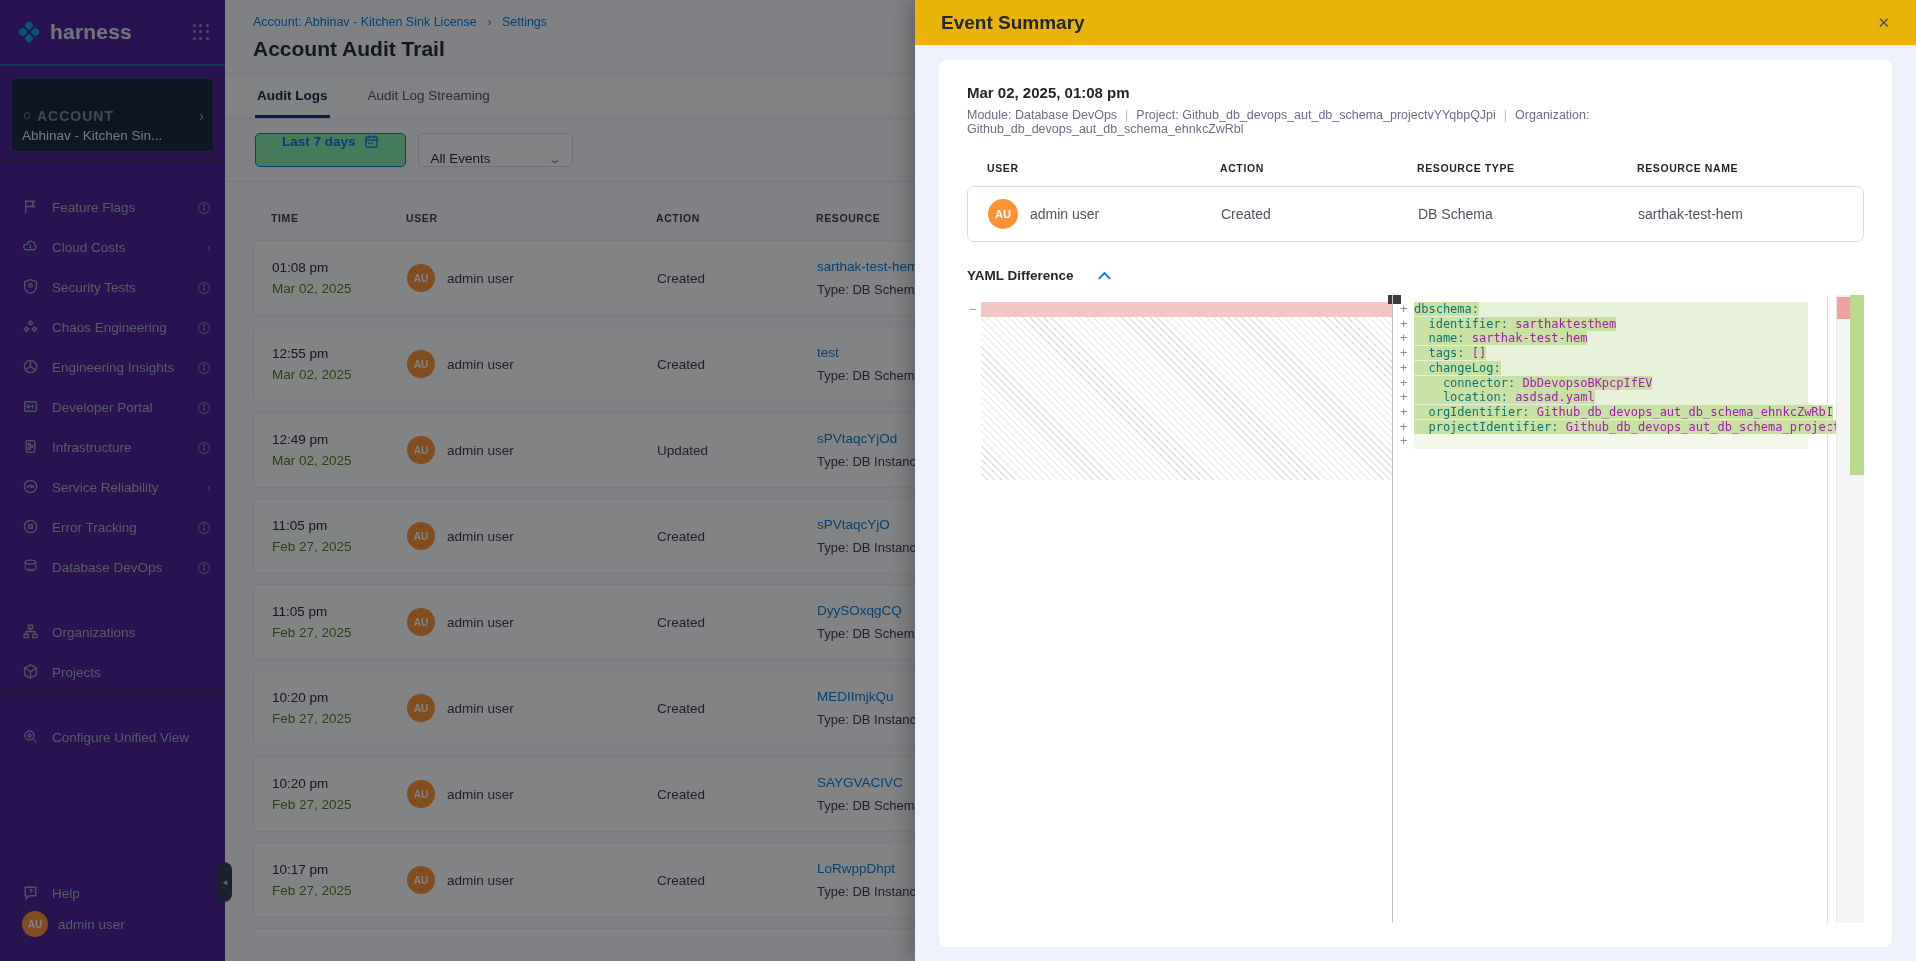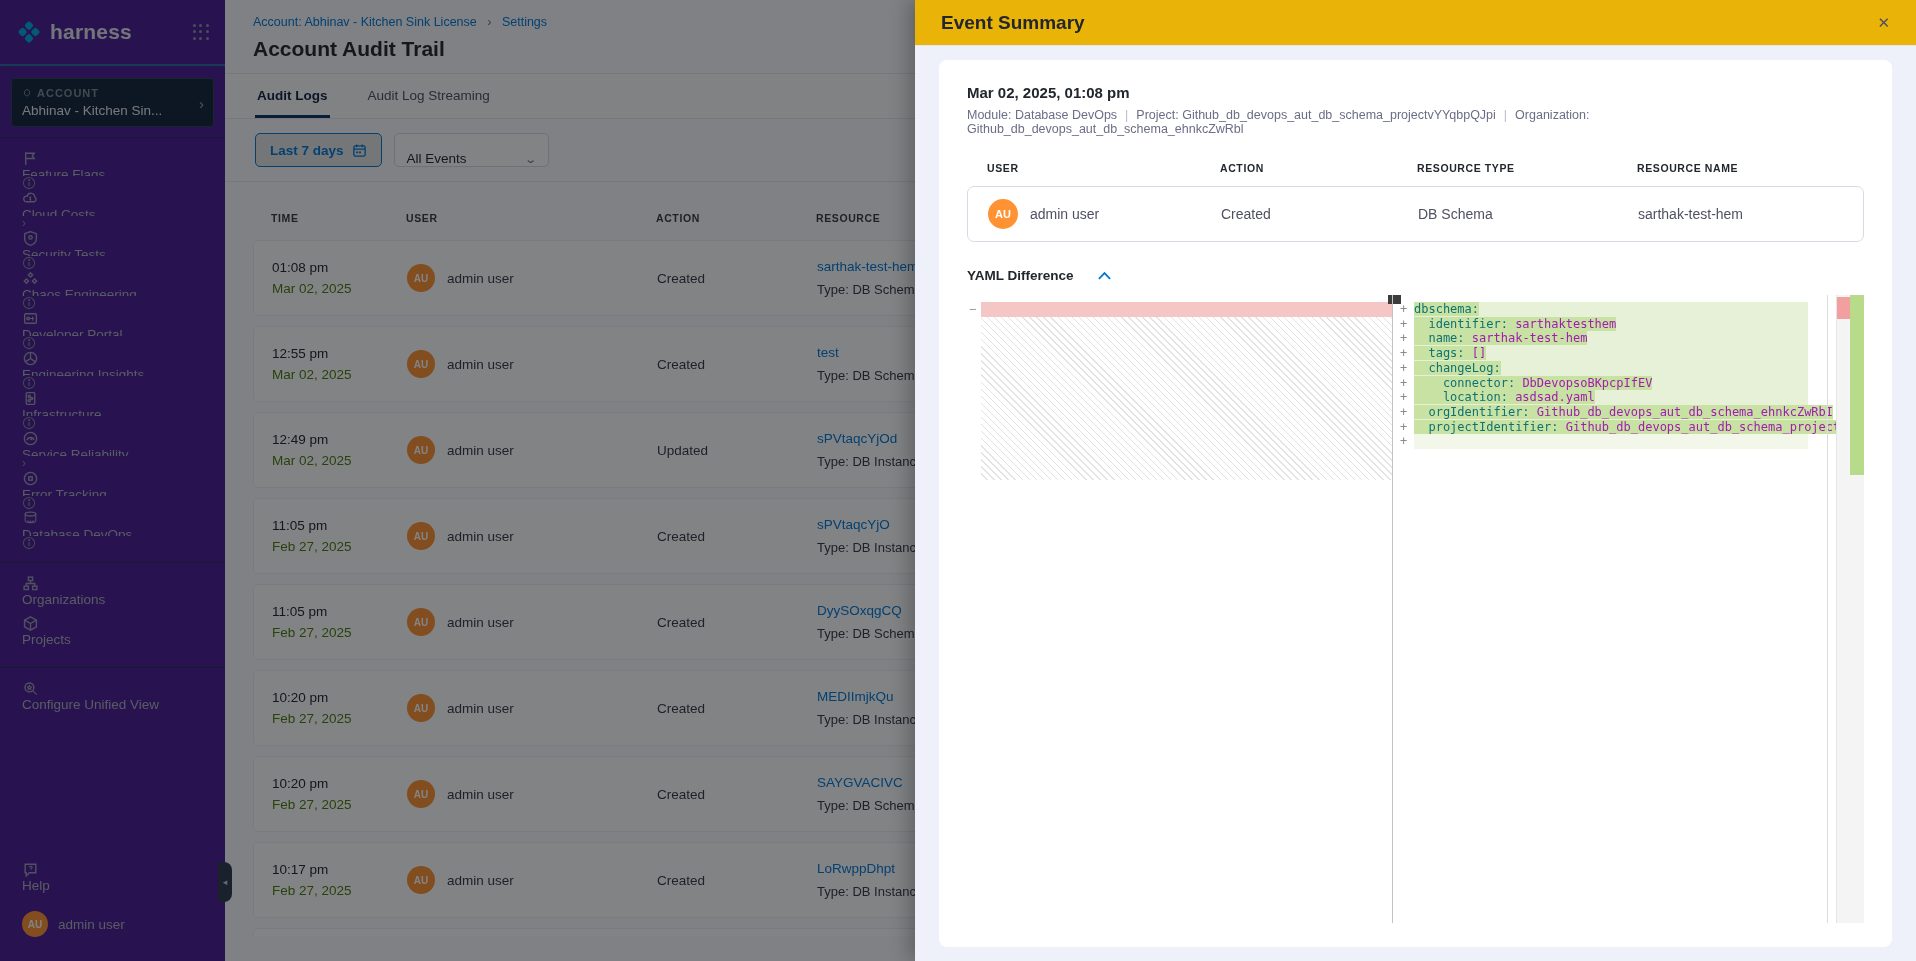--- a/index.html
+++ b/index.html
@@ -12,30 +12,30 @@
     background:#4c1d95; z-index:1; color:#aab2bb; }
   .logo-row { display:flex; align-items:center; height:66px; padding:0 16px;
     border-bottom:2px solid #2b69a4; }
   .logo-mark { width:26px; height:26px; margin-right:8px; flex:0 0 auto; }
   .logo-text { font-size:21px; font-weight:bold; color:#dfe3e8; letter-spacing:.2px; flex:1; }
   .grid-icon { width:16px; height:16px; display:grid; grid-template-columns:repeat(3,1fr);
     grid-gap:3px; cursor:pointer; }
   .grid-icon i { width:3px; height:3px; background:#8b97a3; border-radius:50%; }
   .account-box { margin:12px 11px 10px 11px; border:1px solid #2a4258; background:#14263c;
     border-radius:4px; padding:8px 10px; position:relative; cursor:pointer; }
-  .account-label { display:flex; align-items:center; gap:5px; font-size:11px; letter-spacing:1px;
-    color:#7d8a97; font-weight:bold; }
+  .account-label { display:flex; align-items:center; gap:5px; font-size:14px; letter-spacing:1px;
+    color:#7d8a97; font-weight:bold;margin-top:21px; }
   .account-name { margin-top:4px; font-size:13.5px; color:#e4e9ee; white-space:nowrap;
     overflow:hidden; }
   .account-chev { position:absolute; right:9px; top:50%; transform:translateY(-50%);
     color:#9aa6b1; font-size:15px; }
   .side-div { height:1px; background:#1e3550; margin:6px 0; }
   .nav-list { padding:6px 0; }
-  .nav-item { display:flex; align-items:flex-start; height:40px; padding:0 14px 0 22px;
-    font-size:13.5px; cursor:pointer; position:relative;flex-direction:column; }
+  .nav-item { display:flex; align-items:flex-end; height:40px; padding:0 14px 0 22px;
+    font-size:13.5px; cursor:pointer; position:relative; }
   .nav-item .nico { width:17px; height:17px; margin-right:13px; flex:0 0 auto; opacity:.85; }
   .nav-item .nlabel { flex:1; white-space:nowrap; overflow:hidden; }
   .nav-item .trail { color:#7d8a97; font-size:12px; }
   .nav-item.active { background:#16304a; border-radius:5px; margin:0 8px; padding:0 6px 0 14px; }
   .nav-item.active .nlabel, .nav-item.active svg { color:#00ade4; stroke:#00ade4 !important; }
   .sidebar-bottom { position:absolute; left:0; bottom:0; width:100%; padding-bottom:14px; }
   .user-row { display:flex; align-items:center; gap:10px; padding:10px 22px; cursor:pointer; }
   .mini-avatar { width:26px; height:26px; border-radius:50%; background:#ff9232; color:#fff;
     font-size:10px; font-weight:bold; display:flex; align-items:center; justify-content:center; }
   .user-name { font-size:13.5px; color:#aab2bb; }
@@ -48,23 +48,23 @@
   .crumbs { padding:15px 0 0 28px; font-size:12.5px; }
   .crumb-link { color:#0278d5; cursor:pointer; }
   .crumb-sep { color:#6b6d85; margin:0 7px; }
   .page-title { padding:8px 0 12px 28px; font-size:21px; font-weight:bold; color:#22272d; }
   .tabbar { display:flex; gap:36px; padding:0 0 0 30px; border-top:1px solid #e4e6ee;
     border-bottom:1px solid #e4e6ee; background:#fbfcfd; }
   .tab { padding:14px 2px 12px; font-size:13.5px; color:#4f5162; cursor:pointer;
     border-bottom:3px solid transparent; }
   .tab.active { color:#12233c; font-weight:bold; border-bottom-color:#0a3364; }
   .filters { display:flex; gap:12px; padding:14px 0 14px 30px; align-items:center; }
-  .date-btn { display:flex; align-items:center; gap:8px; height:34px; padding:0 14px;
+  .date-btn { display:flex; gap:8px; height:34px; padding:0 26px;
     border:1px solid #0278d5; border-radius:5px; color:#0278d5; font-size:13.5px;
-    background:#e5e5e5; cursor:pointer; font-weight:bold; }
+    background:#86efac; cursor:pointer; font-weight:bold; }
   .events-select { display:flex; align-items:flex-end; justify-content:space-between; width:155px;
     height:34px; padding:0 12px; border:1px solid #d9dae5; border-radius:5px; background:#fff;
     font-size:13.5px; color:#22272d; cursor:pointer; }
   .events-select .chev { color:#6b6d85; font-size:11px; transform:scaleX(1.4); }
   .main-div { height:1px; background:#e4e6ee; }
   .thead { display:grid; grid-template-columns:135px 250px 160px 1fr; padding:30px 0 16px 46px;
     font-size:10.5px; font-weight:bold; letter-spacing:.6px; color:#383946; }
   .rows { padding-left:28px; }
   .row-card { display:grid; grid-template-columns:135px 250px 160px 1fr; align-items:center;
     width:1640px; height:76px; background:#fff; border:1px solid #edeef2; border-radius:5px;
@@ -213,37 +213,37 @@
           </svg>
           <span class="nlabel">Chaos Engineering</span>
           <svg class="info-i" viewBox="0 0 16 16">
             <circle cx="8" cy="8" r="6.4"></circle>
             <path d="M8 7v4" stroke-width="1.5"></path>
             <circle cx="8" cy="4.7" r=".6" fill="#7d8a97"></circle>
           </svg>
         </div>
         <div class="nav-item">
           <svg class="icn nico" viewBox="0 0 16 16">
+            <circle cx="8" cy="8" r="5.8"></circle>
+            <path d="M8 2.2V8l4.6 3.2M8 8L3.4 11"></path>
+          </svg>
+          <span class="nlabel">Engineering Insights</span>
+          <svg class="info-i" viewBox="0 0 16 16">
+            <circle cx="8" cy="8" r="6.4"></circle>
+            <path d="M8 7v4" stroke-width="1.5"></path>
+            <circle cx="8" cy="4.7" r=".6" fill="#7d8a97"></circle>
+          </svg>
+        </div>
+        <div class="nav-item">
+          <svg class="icn nico" viewBox="0 0 16 16">
             <rect x="2.5" y="3.5" width="11" height="9" rx="1"></rect>
             <circle cx="5.8" cy="8" r="1.2"></circle>
             <path d="M7.6 8h3.8M10 6v4" stroke-width="1"></path>
           </svg>
           <span class="nlabel">Developer Portal</span>
-          <svg class="info-i" viewBox="0 0 16 16">
-            <circle cx="8" cy="8" r="6.4"></circle>
-            <path d="M8 7v4" stroke-width="1.5"></path>
-            <circle cx="8" cy="4.7" r=".6" fill="#7d8a97"></circle>
-          </svg>
-        </div>
-        <div class="nav-item">
-          <svg class="icn nico" viewBox="0 0 16 16">
-            <circle cx="8" cy="8" r="5.8"></circle>
-            <path d="M8 2.2V8l4.6 3.2M8 8L3.4 11"></path>
-          </svg>
-          <span class="nlabel">Engineering Insights</span>
           <svg class="info-i" viewBox="0 0 16 16">
             <circle cx="8" cy="8" r="6.4"></circle>
             <path d="M8 7v4" stroke-width="1.5"></path>
             <circle cx="8" cy="4.7" r=".6" fill="#7d8a97"></circle>
           </svg>
         </div>
         <div class="nav-item">
           <svg class="icn nico" viewBox="0 0 16 16">
             <rect x="4" y="2.5" width="8" height="11" rx="1"></rect>
             <circle cx="6.8" cy="6" r="1"></circle>

